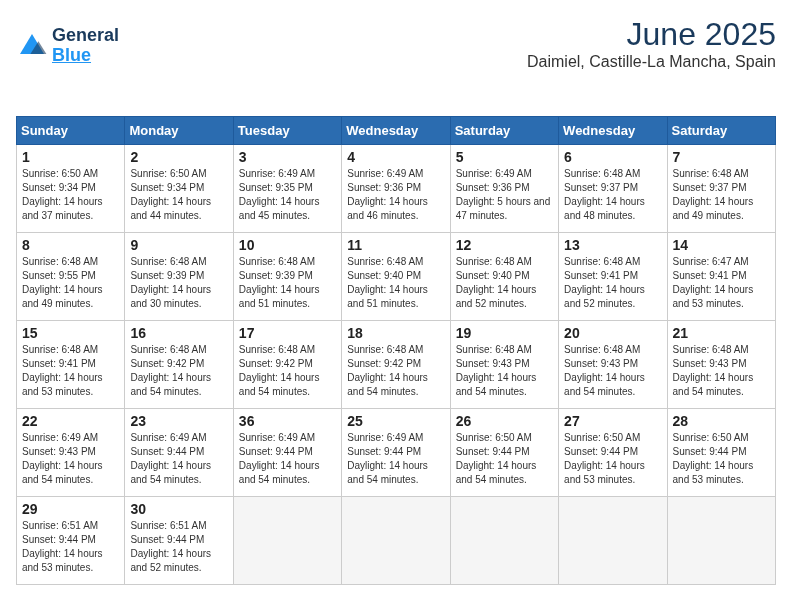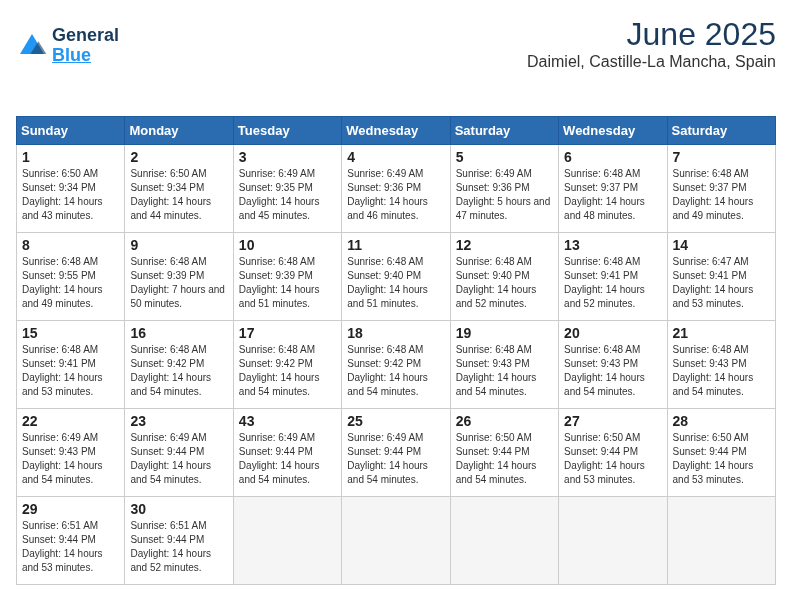--- a/index.html
+++ b/index.html
@@ -118,21 +118,21 @@
       <th>Wednesday</th>
       <th>Saturday</th>
     </tr>
   </thead>
   <tbody id="calendar-body">
       <tr>
         <td>
         <span class="day-number">1</span>
         <span class="cell-line">Sunrise: 6:50 AM</span>
         <span class="cell-line">Sunset: 9:34 PM</span>
-        <span class="cell-line">Daylight: 14 hours and 43 minutes.</span>
+        <span class="cell-line">Daylight: 14 hours and 37 minutes.</span>
       </td>
         <td>
         <span class="day-number">2</span>
         <span class="cell-line">Sunrise: 6:50 AM</span>
         <span class="cell-line">Sunset: 9:34 PM</span>
         <span class="cell-line">Daylight: 14 hours and 44 minutes.</span>
       </td>
         <td>
         <span class="day-number">3</span>
         <span class="cell-line">Sunrise: 6:49 AM</span>
@@ -168,21 +168,21 @@
         <td>
         <span class="day-number">8</span>
         <span class="cell-line">Sunrise: 6:48 AM</span>
         <span class="cell-line">Sunset: 9:55 PM</span>
         <span class="cell-line">Daylight: 14 hours and 49 minutes.</span>
       </td>
         <td>
         <span class="day-number">9</span>
         <span class="cell-line">Sunrise: 6:48 AM</span>
         <span class="cell-line">Sunset: 9:39 PM</span>
-        <span class="cell-line">Daylight: 7 hours and 50 minutes.</span>
+        <span class="cell-line">Daylight: 14 hours and 30 minutes.</span>
       </td>
         <td>
         <span class="day-number">10</span>
         <span class="cell-line">Sunrise: 6:48 AM</span>
         <span class="cell-line">Sunset: 9:39 PM</span>
         <span class="cell-line">Daylight: 14 hours and 51 minutes.</span>
       </td>
         <td>
         <span class="day-number">11</span>
         <span class="cell-line">Sunrise: 6:48 AM</span>
@@ -259,21 +259,21 @@
         <span class="cell-line">Sunset: 9:43 PM</span>
         <span class="cell-line">Daylight: 14 hours and 54 minutes.</span>
       </td>
         <td>
         <span class="day-number">23</span>
         <span class="cell-line">Sunrise: 6:49 AM</span>
         <span class="cell-line">Sunset: 9:44 PM</span>
         <span class="cell-line">Daylight: 14 hours and 54 minutes.</span>
       </td>
         <td>
-        <span class="day-number">43</span>
+        <span class="day-number">36</span>
         <span class="cell-line">Sunrise: 6:49 AM</span>
         <span class="cell-line">Sunset: 9:44 PM</span>
         <span class="cell-line">Daylight: 14 hours and 54 minutes.</span>
       </td>
         <td>
         <span class="day-number">25</span>
         <span class="cell-line">Sunrise: 6:49 AM</span>
         <span class="cell-line">Sunset: 9:44 PM</span>
         <span class="cell-line">Daylight: 14 hours and 54 minutes.</span>
       </td>

